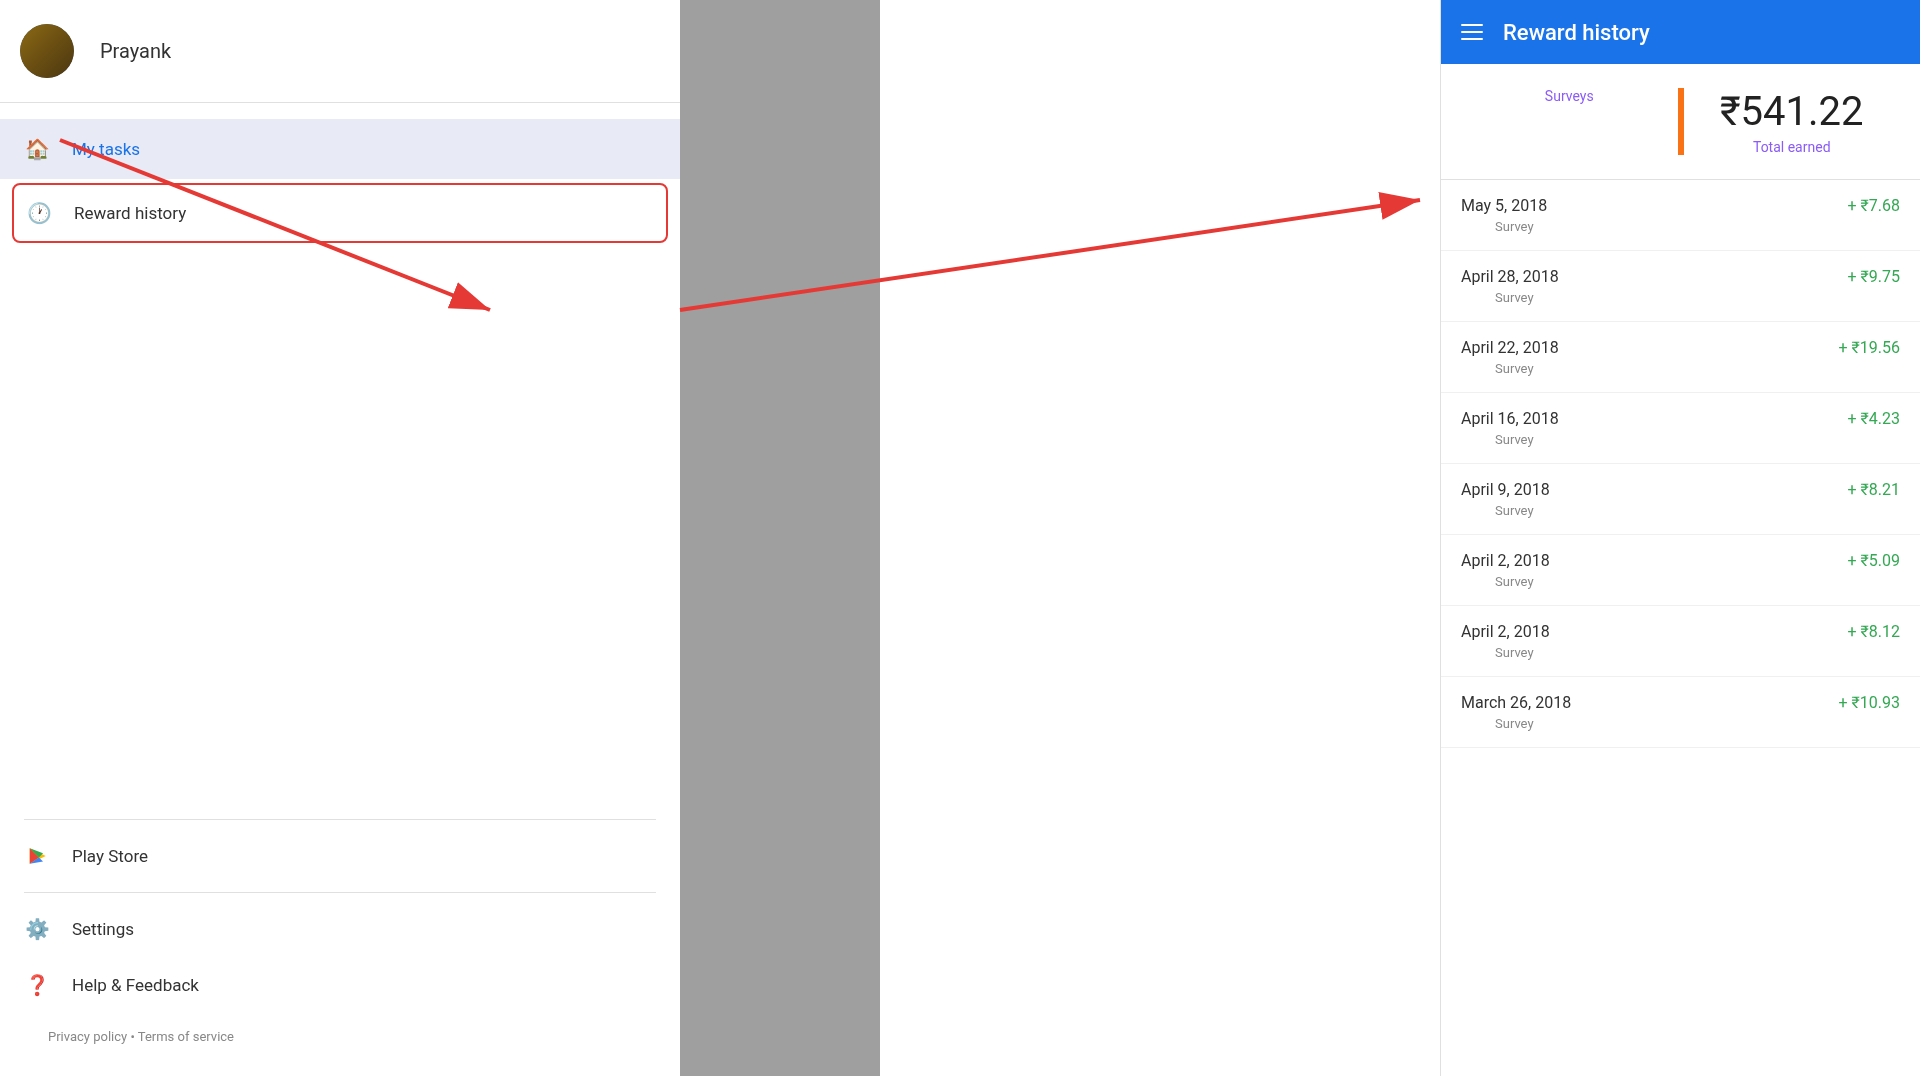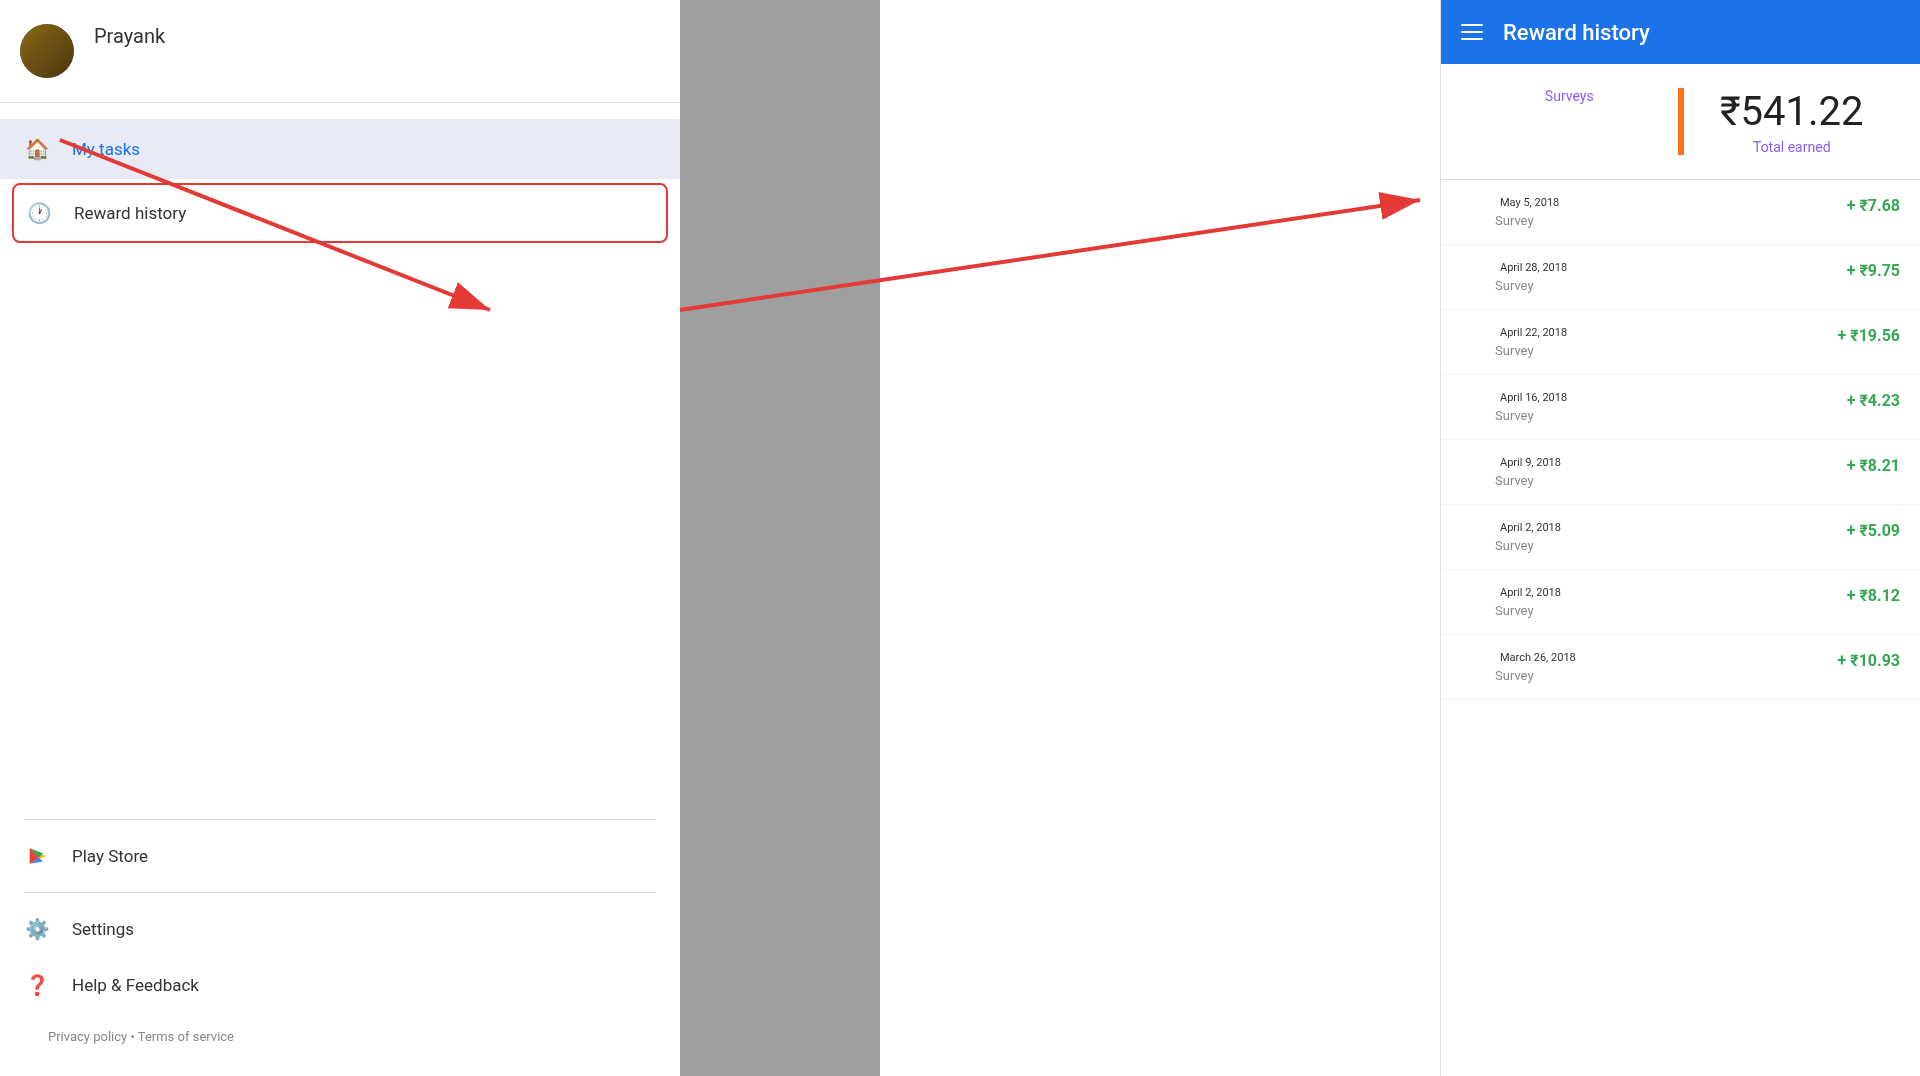--- a/index.html
+++ b/index.html
@@ -185,21 +185,22 @@
       height: 1076px;
       background: #fff;
       z-index: 20;
       display: flex;
       flex-direction: column;
     }
 
     .drawer-user-section {
       padding: 24px 20px 16px;
       display: flex;
-      gap: 20px;
+      align-items: center;
+      gap: 26px;
     }
 
     .user-avatar {
       width: 54px; height: 54px;
       border-radius: 50%;
       background: #5f6368;
       overflow: hidden;
       display: flex; align-items: center; justify-content: center;
       flex-shrink: 0;
     }
@@ -348,35 +349,34 @@
 
     .history-item {
       display: flex;
       align-items: flex-start;
       justify-content: space-between;
       padding: 16px 20px;
       border-bottom: 1px solid #f0f0f0;
     }
 
     .history-date {
-      font-size: 11px;
+      font-size: 16px;
       color: #333;
       font-weight: 400;
       margin-bottom: 4px;
-      margin-left: 39px;
     }
     .history-type {
       font-size: 13px;
       color: #888;
       margin-left: 34px;
     }
     .history-amount {
       font-size: 16px;
       color: #34A853;
-      font-weight: 700;
+      font-weight: 400;
     }
 
     
     .annotation-arrows {
       position: absolute;
       top: 0; left: 0;
       width: 1920px; height: 1076px;
       pointer-events: none;
       z-index: 100;
     }

